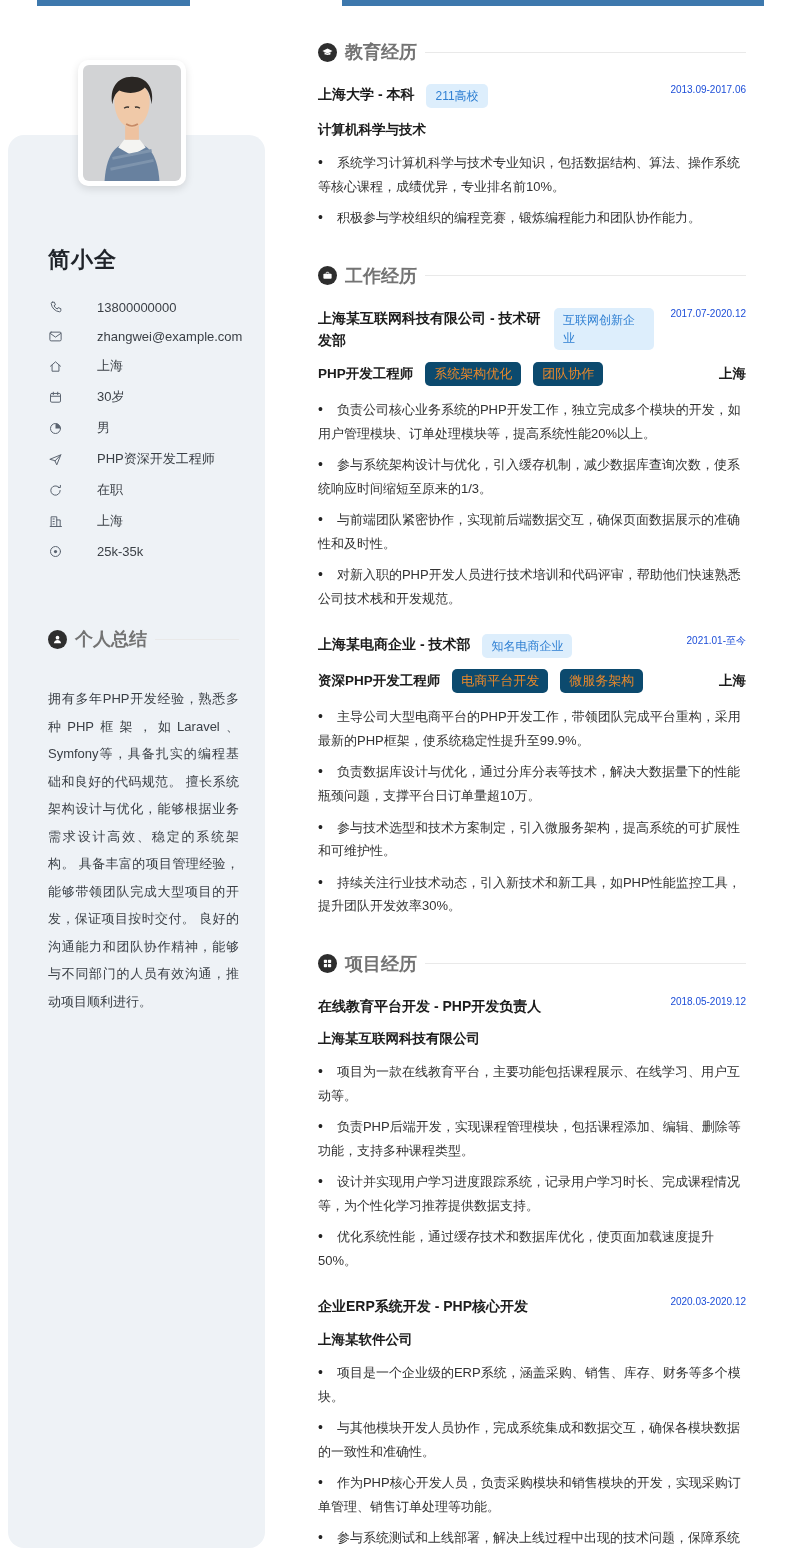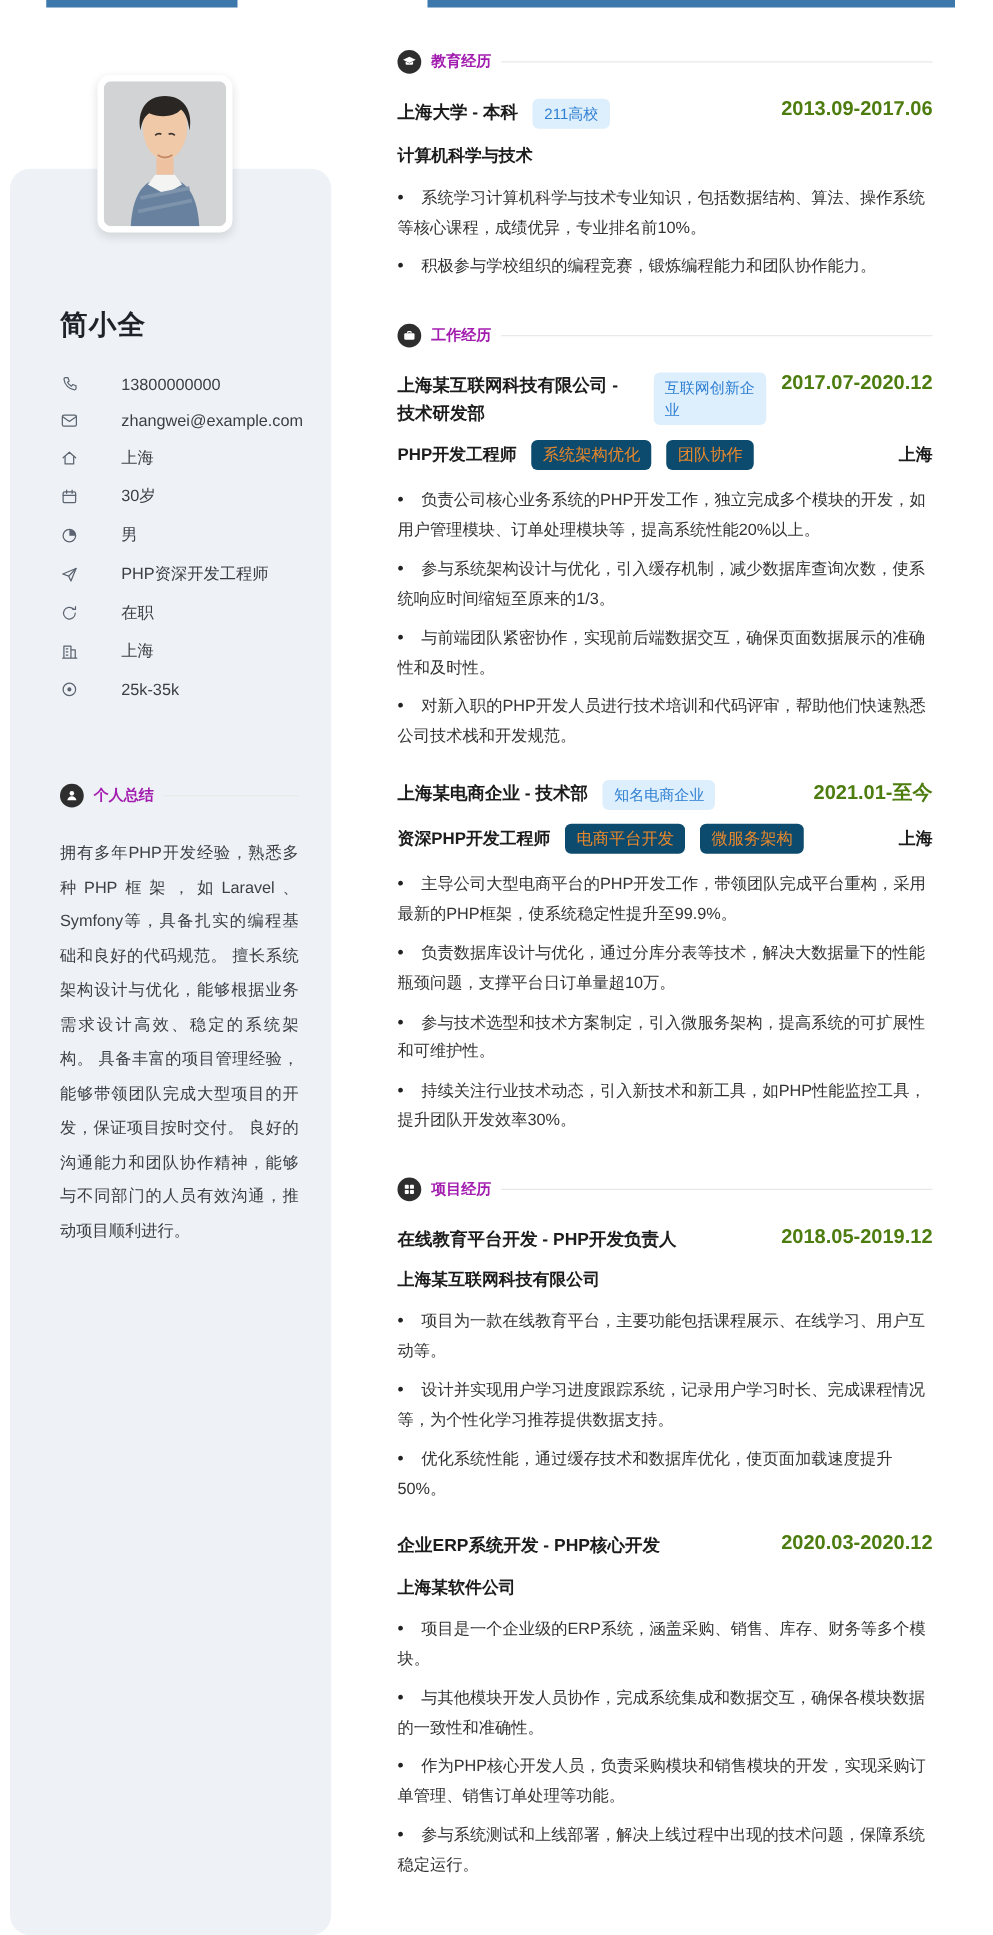--- a/index.html
+++ b/index.html
@@ -37,40 +37,40 @@
   .contact-row svg { width:15px; height:15px; flex:0 0 15px; stroke:#5b6470; fill:none; stroke-width:1.6; stroke-linecap:round; stroke-linejoin:round; }
   .contact-text { font-size:13px; color:#3a3f45;margin-left:23px; }
 
   .side-section { margin-top:68px; }
   .section-head { display:flex; align-items:center; gap:8px; }
   .section-icon {
     width:19px; height:19px; border-radius:50%; background:#2e2e2e;
     display:flex; align-items:center; justify-content:center; flex:0 0 19px;
   }
   .section-icon svg { width:11px; height:11px; fill:#ffffff; }
-  .section-title { font-size:12px; font-weight:700; color:#a21caf; white-space:nowrap; }
+  .section-title { font-size:18px; font-weight:700; color:#737373; white-space:nowrap; }
   .section-rule { flex:1; height:1px; background:#e9e9e9; }
 
   .summary-text {
-    margin-top:22px; font-size:13px; line-height:2.12; color:#3a3f45;
+    margin-top:34px; font-size:13px; line-height:2.12; color:#3a3f45;
     text-align:justify;
   }
 
   
   .main-col { position:absolute; left:318px; top:40px; width:428px; }
   .main-section { margin-bottom:34px; }
   .main-section .section-head { margin-bottom:20px; }
 
   .entry { margin-bottom:24px; }
   .entry:last-child { margin-bottom:0; }
 
   .entry-head { display:flex; align-items:flex-start; gap:12px; }
   .entry-title { font-size:14px; font-weight:700; color:#1c1c1c; line-height:1.55; }
   .entry-title.narrow { width:224px; }
-  .entry-date { margin-left:auto; font-size:16px; font-weight:700; color:#4d7c0f; white-space:nowrap; }
+  .entry-date { margin-left:auto; font-size:10px; font-weight:400; color:#1d4ed8; white-space:nowrap; }
 
   .badge-blue {
     background:#ddeefc; color:#2e7fd2; font-size:12px; line-height:1.5;
     padding:3px 9px; border-radius:5px; max-width:100px;
   }
   .badge-blue.nowrap { white-space:nowrap; max-width:none; }
 
   .role-row { display:flex; align-items:center; gap:12px; margin-top:11px; }
   .role-name { font-size:13.5px; font-weight:700; color:#1c1c1c; white-space:nowrap; }
   .tag-orange {
@@ -284,20 +284,21 @@
     </div>
 
     <div class="entry">
       <div class="entry-head">
         <span class="entry-title">在线教育平台开发 - PHP开发负责人</span>
         <span class="entry-date">2018.05-2019.12</span>
       </div>
       <div class="sub-title">上海某互联网科技有限公司</div>
       <ul class="bullets">
         <li>项目为一款在线教育平台，主要功能包括课程展示、在线学习、用户互动等。</li>
+        <li>负责PHP后端开发，实现课程管理模块，包括课程添加、编辑、删除等功能，支持多种课程类型。</li>
         <li>设计并实现用户学习进度跟踪系统，记录用户学习时长、完成课程情况等，为个性化学习推荐提供数据支持。</li>
         <li>优化系统性能，通过缓存技术和数据库优化，使页面加载速度提升50%。</li>
       </ul>
     </div>
 
     <div class="entry">
       <div class="entry-head">
         <span class="entry-title">企业ERP系统开发 - PHP核心开发</span>
         <span class="entry-date">2020.03-2020.12</span>
       </div>

